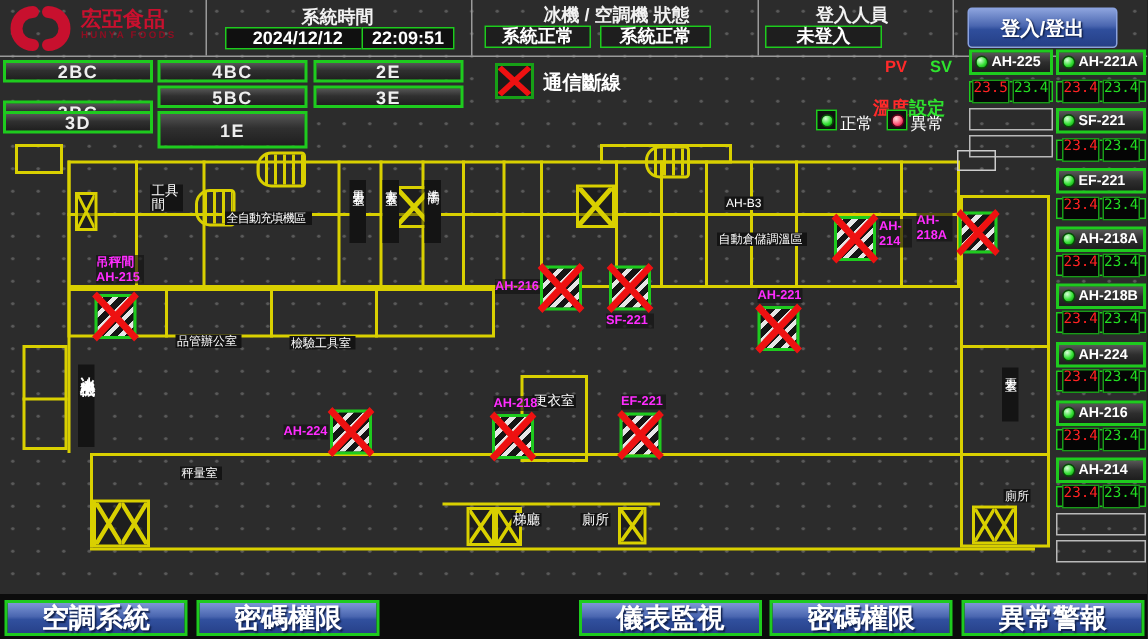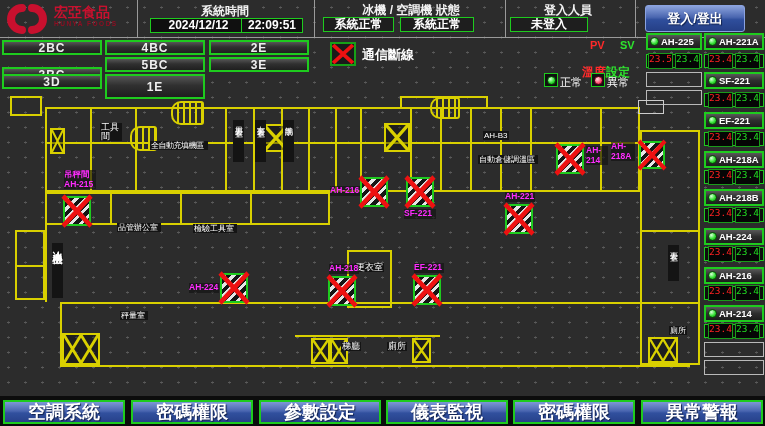--- a/index.html
+++ b/index.html
@@ -395,18 +395,17 @@
     <div class="abs dev" style="left:639px;top:141px;width:26px;height:28px;">
         <svg viewBox="0 0 10 10" preserveAspectRatio="none">
           <path d="M0 0 L10 10 M10 0 L0 10" stroke="#ee1111" stroke-width="1.6"></path>
         </svg>
       </div>
   </div>
 
   <div class="abs footer-bar" style="left:0;top:396px;width:765px;height:30px;"></div>
   <button class="abs btn-foot" style="left:3px;top:400px;width:122px;height:24px;">空調系統</button>
   <button class="abs btn-foot" style="left:131px;top:400px;width:122px;height:24px;">密碼權限</button>
-  <button class="abs btn-foot" style="left:259px;top:400px;width:122px;height:24px;">參數設定</button>
   <button class="abs btn-foot" style="left:386px;top:400px;width:122px;height:24px;">儀表監視</button>
   <button class="abs btn-foot" style="left:513px;top:400px;width:122px;height:24px;">密碼權限</button>
   <button class="abs btn-foot" style="left:641px;top:400px;width:122px;height:24px;">異常警報</button>
 
 </div>
 
 </body></html>

